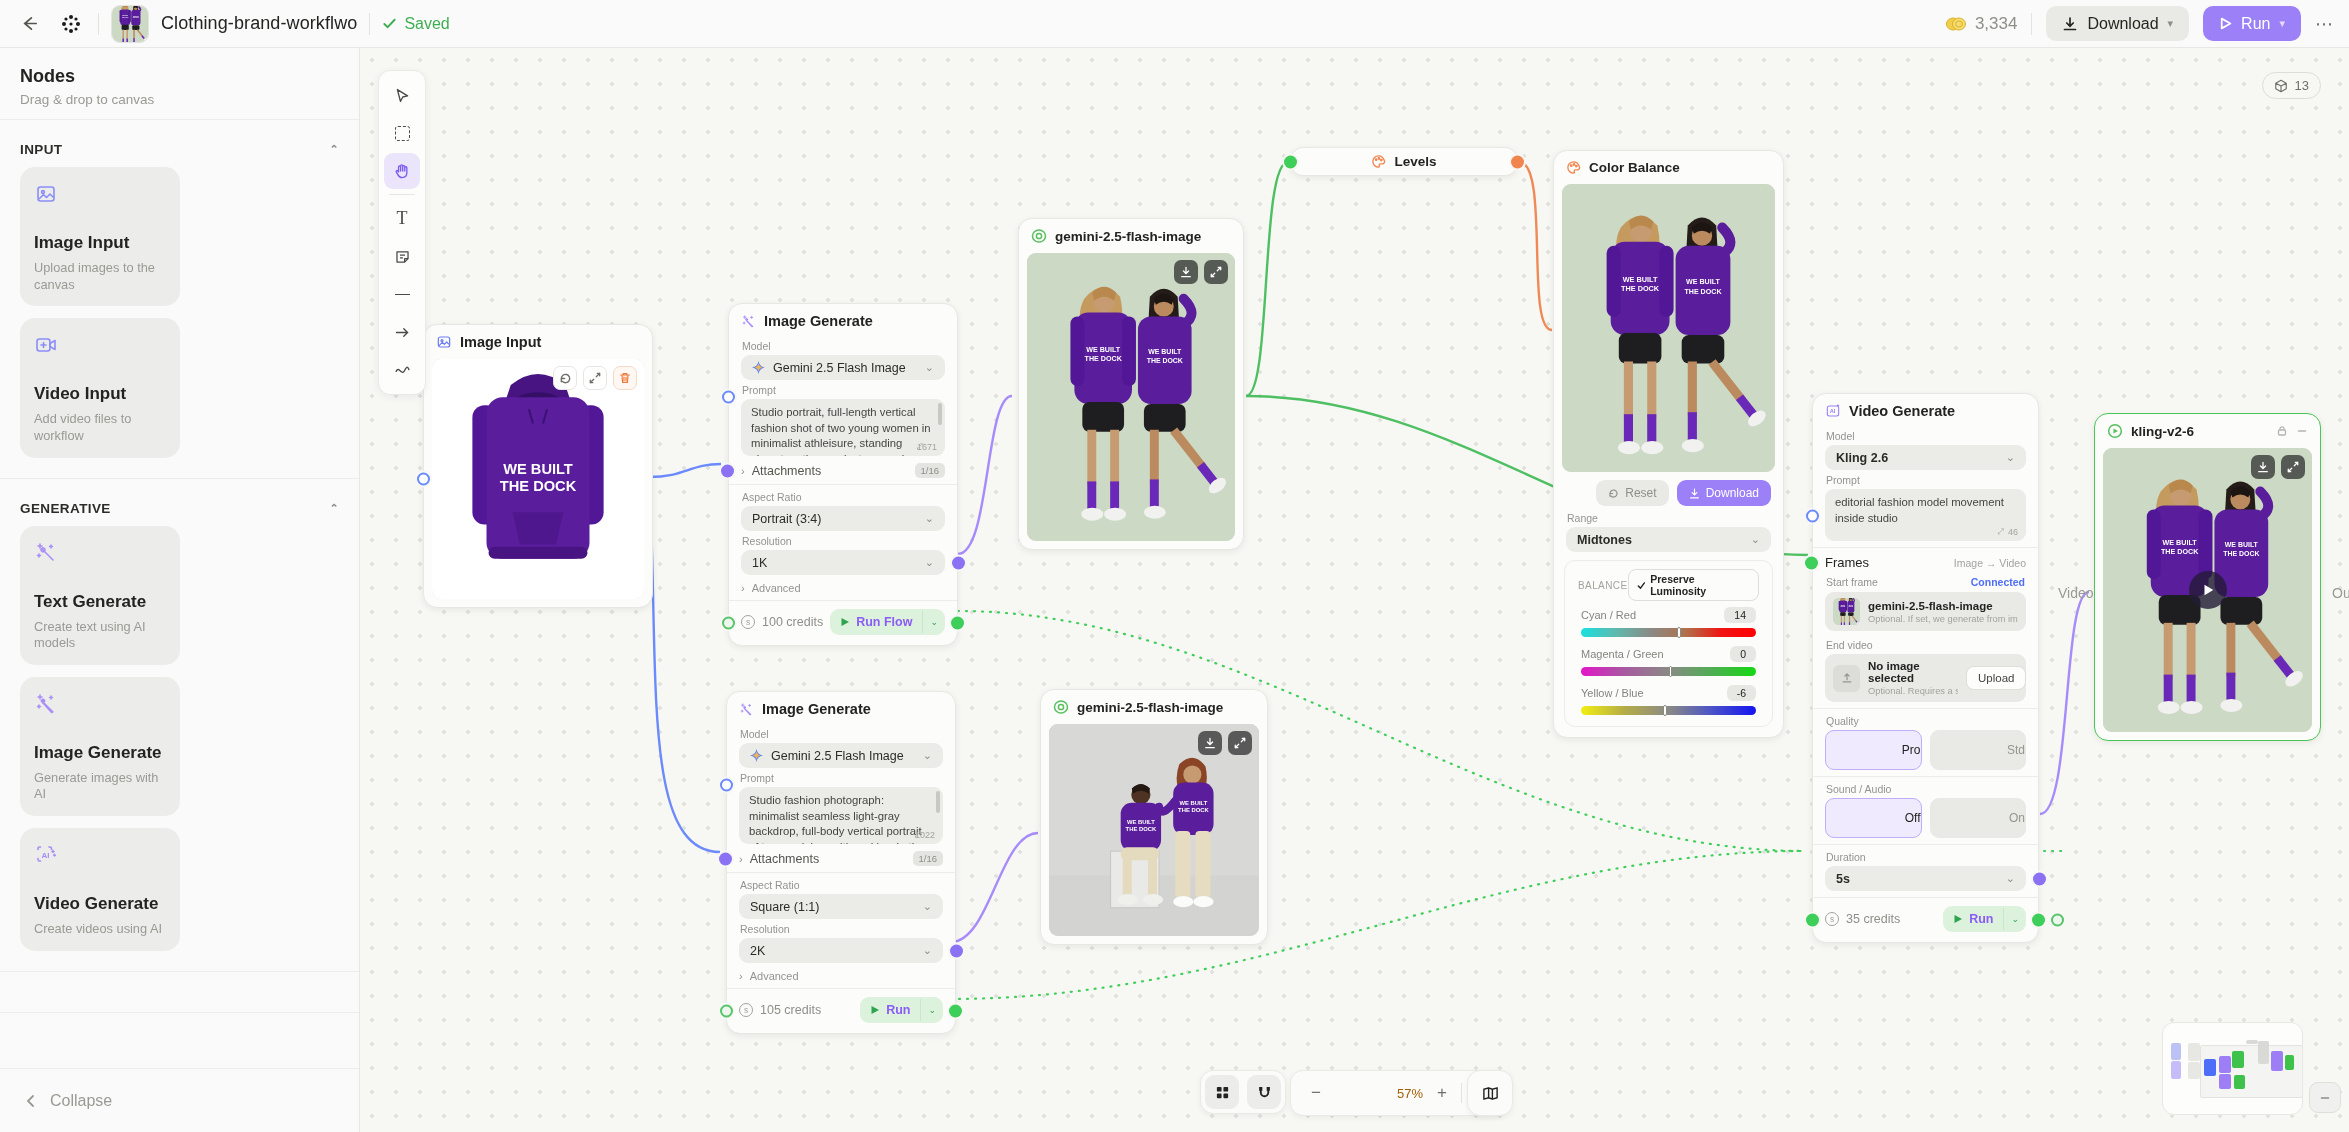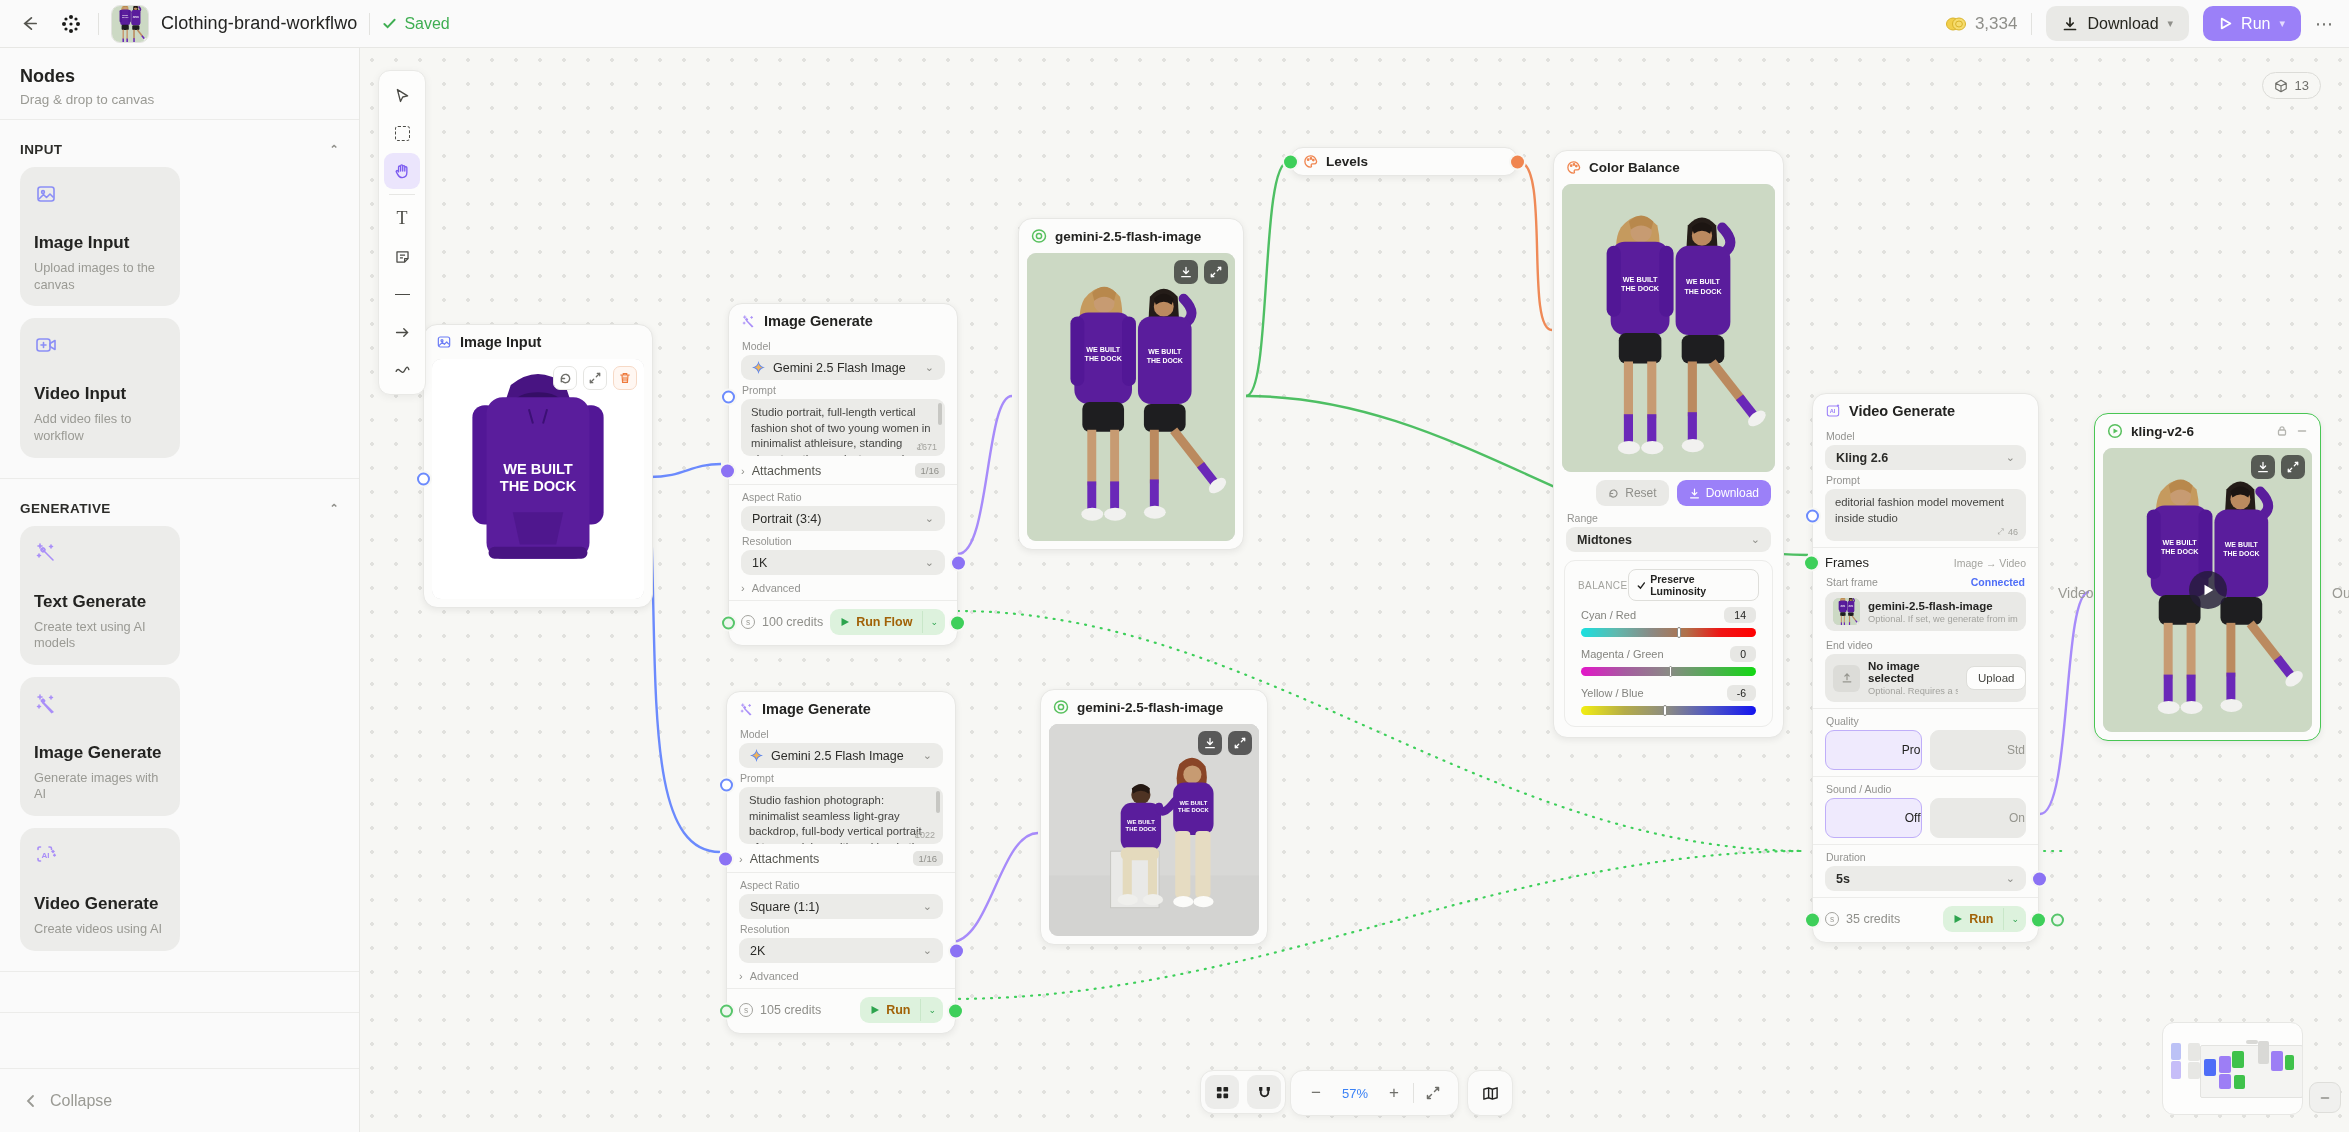--- a/index.html
+++ b/index.html
@@ -57,21 +57,21 @@
   .nprompt .sbar { position:absolute; right:3px; top:4px; width:4px; height:22px; border-radius:2px; background:#c7c7c3; }
   .nprompt .cnt { position:absolute; right:8px; bottom:3px; font-size:9px; color:#a3a39e; }
   .nprompt .rz { position:absolute; right:22px; bottom:4px; font-size:8px; color:#a3a39e; }
   .prow { position:relative; display:flex; align-items:center; gap:7px; margin:7px 12px 6px; font-size:12.5px; color:#55554f; }
   .badge { margin-left:auto; background:#e4e4e1; border-radius:5px; font-size:9.5px; color:#8f8f8a; padding:2px 6px; }
   .ndiv { height:1px; background:#ececea; margin:6px 0; }
   .nfoot { position:relative; display:flex; align-items:center; padding:8px 12px 10px; }
   .credit { display:flex; align-items:center; gap:7px; color:#8f8f8a; font-size:12.5px; }
   .coin { width:14px; height:14px; border:1.4px solid #a3a39e; border-radius:50%; display:flex; align-items:center; justify-content:center; font-size:8.5px; color:#a3a39e; }
   .runbtn { margin-left:auto; display:flex; align-items:center; background:#ddf2dd; border-radius:9px; overflow:hidden; cursor:pointer; }
-  .runbtn .main { display:flex; align-items:center; gap:6px; color:#a16207; font-size:12.5px; font-weight:600; padding:6px 10px; }
+  .runbtn .main { display:flex; align-items:center; gap:6px; color:#8b5cf6; font-size:12.5px; font-weight:600; padding:6px 10px; }
   .runbtn .dd { padding:6px 7px; border-left:1px solid #c9e7c9; color:#2da44e; font-size:9px; }
   .nimg { position:relative; margin:2px 8px 8px; border-radius:9px; overflow:hidden; background:#ddd; }
   .ovl { position:absolute; top:7px; right:7px; display:flex; gap:6px; }
   .ovl .ob { width:24px; height:24px; border-radius:7px; background:rgba(40,40,40,.72); color:#fff; display:flex; align-items:center; justify-content:center; cursor:pointer; }
   .ovl .ow { background:#fff; color:#6f6f6a; border:1px solid #e5e5e2; }
   .ovl .od { background:#fff7f2; color:#ee7a3c; border:1px solid #f6d9c6; }
 
   
   .port { position:absolute; width:13px; height:13px; border-radius:50%; top:50%; transform:translateY(-50%); z-index:20; box-shadow:0 0 0 2px #f7f7f4; }
   .p-purple { background:#8b72f4; } .p-green { background:#3ecf5a; } .p-orange { background:#f0854f; }
@@ -91,21 +91,21 @@
 
   
   svg.wires { position:absolute; inset:0; width:100%; height:100%; z-index:5; pointer-events:none; }
 
   
   .bc { position:absolute; z-index:35; }
   .pill { background:#fbfbfa; border:1px solid #e9e9e6; border-radius:13px; box-shadow:0 2px 6px rgba(0,0,0,.05); display:flex; align-items:center; }
   .pill .pbtn { width:34px; height:34px; margin:4px; border-radius:9px; background:#ececea; display:flex; align-items:center; justify-content:center; color:#232321; cursor:pointer; }
   .zoomctl { height:46px; padding:0 10px; gap:4px; }
   .zbtn { width:30px; height:30px; display:flex; align-items:center; justify-content:center; color:#6f6f6a; font-size:17px; cursor:pointer; }
-  .zval { font-size:13px; color:#3b82f6; width:40px; text-align:center; }
+  .zval { font-size:13px; color:#a16207; width:40px; text-align:right;margin-left:48px; }
   .mapbtn { width:46px; height:46px; justify-content:center; cursor:pointer; }
   .nbadge { position:absolute; right:28px; top:24px; height:27px; padding:0 11px; border-radius:14px; border:1px solid #dcdcd8; background:#f7f7f4; display:flex; align-items:center; gap:7px; font-size:13px; color:#6f6f6a; z-index:30; }
   .minimap { position:absolute; right:46px; bottom:17px; width:141px; height:93px; background:#fdfdfc; border:1px solid #e7e7e4; border-radius:12px; z-index:35; overflow:hidden; }
   .mm { position:absolute; border-radius:2px; }
   .helpbtn { position:absolute; right:8px; bottom:19px; width:32px; height:31px; border-radius:9px; background:#f0f0ee; border:1px solid #dededa; display:flex; align-items:center; justify-content:center; color:#8f8f8a; z-index:35; cursor:pointer; }
   .portlabel { position:absolute; font-size:14px; color:#9a9a94; z-index:21; }
 
   .hint-r { margin-left:auto; font-size:10.5px; color:#a3a39e; font-weight:400; }
   .frameitem { background:#e9e9e6; border-radius:9px; margin:0 12px; padding:6px 8px; display:flex; align-items:center; gap:8px; }
   .frameitem .ft { width:27px; height:27px; border-radius:6px; overflow:hidden; flex:none; background:#cfcecb; }
@@ -537,21 +537,21 @@
               <path d="M8.5 5.5 12.5 1.5m0 0H9.6m2.9 0v2.9M5.5 8.5 1.5 12.5m0 0h2.9m-2.9 0V9.6"></path>
             </svg>
           </div>
       </div>
       
       
     </div>
   </div>
 
   <div class="node" style="left:930px; top:99px; width:228px; border-radius:13px;">
-    <div class="nhead" style="padding:6px 12px;">
+    <div class="nhead" style="padding:6px 12px;justify-content:center;">
       <svg width="15" height="15" viewBox="0 0 16 16" fill="none" stroke="#f0854f" stroke-width="1.4">
           <path d="M8 2a6 6 0 1 0 0 12c1 0 1.3-.7.9-1.4-.5-.9 0-2 1.1-2H12a2.5 2.5 0 0 0 2-4C13 3.4 10.8 2 8 2Z"></path>
           <circle cx="5.5" cy="6" r=".8"></circle>
           <circle cx="8.5" cy="4.8" r=".8"></circle>
           <circle cx="11" cy="6.5" r=".8"></circle>
         </svg>
       <span style="font-weight:600; font-size:13.5px;">Levels</span>
     </div>
     <div class="port p-green" style="left:-7px"></div>
     <div class="port p-orange" style="right:-7px"></div>

